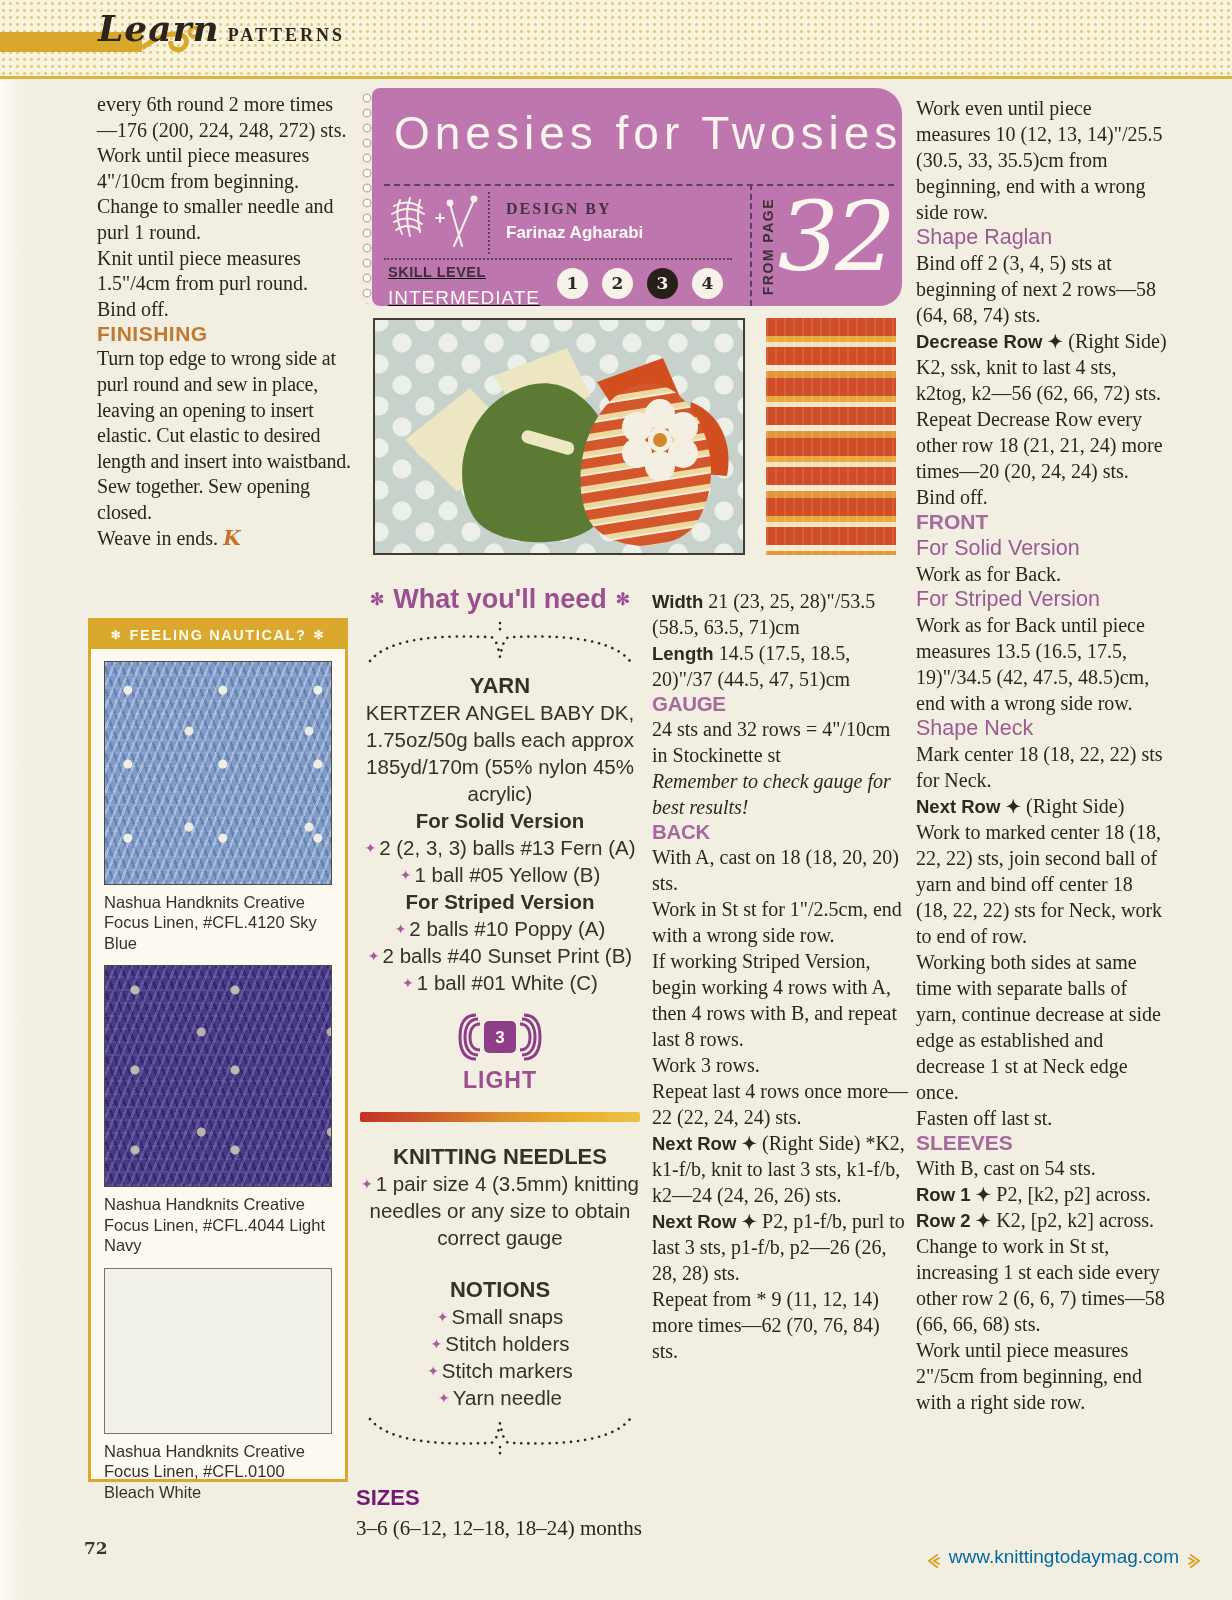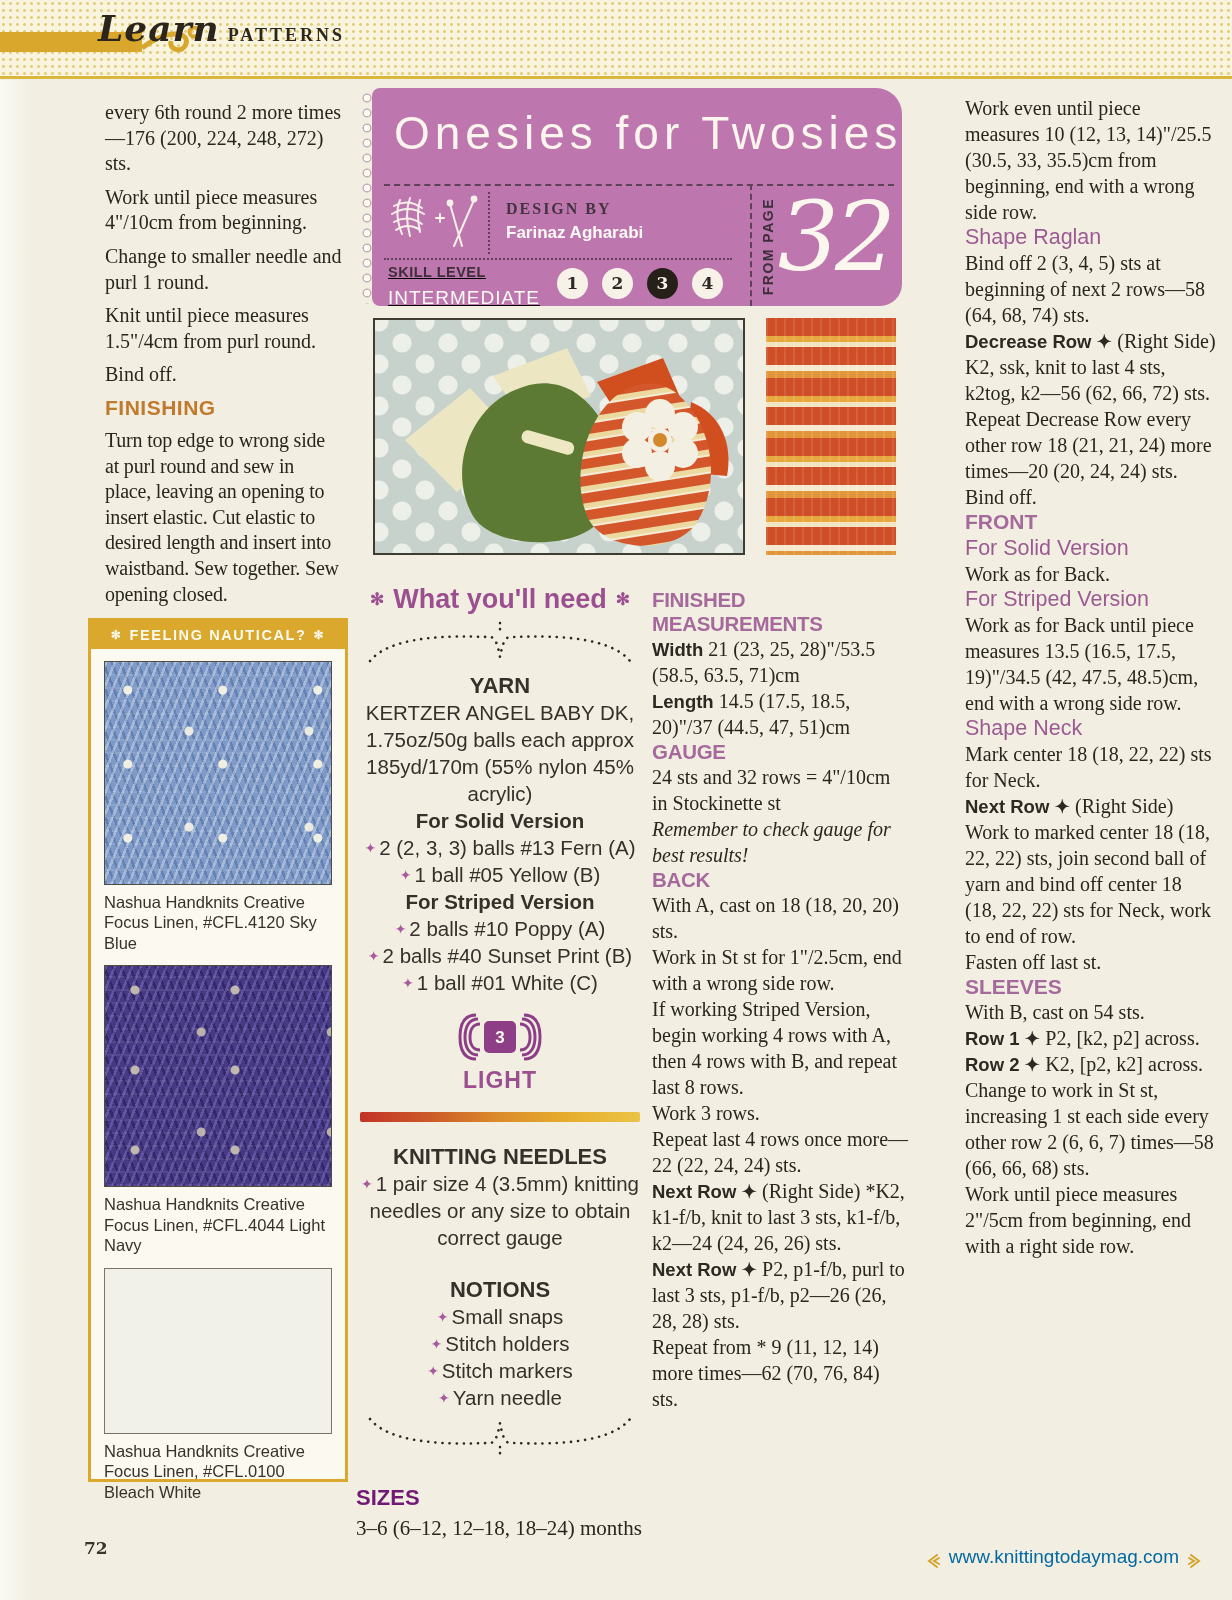--- a/index.html
+++ b/index.html
@@ -11,21 +11,21 @@
   .band{position:absolute;left:0;top:0;width:100%;height:76px;background-color:#f9f4de;
     background-image:radial-gradient(circle,#e4cb7c 1.1px,rgba(0,0,0,0) 1.7px);background-size:7px 7px;
     border-bottom:3px solid #d9b63e;}
   .brand{position:absolute;left:98px;top:10px;white-space:nowrap;}
   .brand-script{font:italic 700 36px/1 "DejaVu Serif",serif;color:#2b251c;letter-spacing:1px;}
   .brand-caps{font:600 18px "Liberation Serif",serif;color:#2b251c;letter-spacing:3px;margin-left:8px;}
   .swash{position:absolute;left:0;top:20px;}
 
   
   .lcol{position:absolute;left:97px;top:92px;width:254px;font-size:20px;line-height:1.28;color:#29261e;}
-  .lcol p{margin:8px;}
+  .lcol p{margin:0;}
   .fin-title{margin-top:24px;font:700 21px "Liberation Sans",sans-serif;color:#c07a2e;letter-spacing:.5px;}
   .fin-body{letter-spacing:-.2px;}
   .weave{margin-top:28px;}
   .klogo{color:#c96f29;font-weight:700;font-style:italic;font-family:"DejaVu Serif",serif;}
 
   
   .nbox{position:absolute;left:88px;top:618px;width:260px;height:864px;background:#fbf9f0;border:3px solid #d9a82c;box-sizing:border-box;}
   .nbox-header{height:28px;background:#d9a82c;color:#fcf9ee;font:700 14.5px "Liberation Sans",sans-serif;letter-spacing:1.6px;display:flex;align-items:center;justify-content:center;gap:7px;}
   .nbox-header .spark{font-size:12px;}
   .sw{width:228px;margin:12px auto 7px;border:1px solid #514c42;box-sizing:border-box;}
@@ -98,21 +98,21 @@
   
   .mcol{position:absolute;left:652px;top:588px;width:258px;font-size:20px;line-height:1.3;color:#29261e;}
   .mcol p{margin:0;}
   .ph{font:700 20.5px "Liberation Sans",sans-serif;color:#a5699c;letter-spacing:-.3px;margin:0 0 3px;}
   .blead{font:700 18.5px "Liberation Sans",sans-serif;color:#2c2822;}
   .note{font-style:italic;}
   .gap26{margin-top:26px;}
   .gap30{margin-top:30px;}
 
   
-  .rcol{position:absolute;left:965px;top:95px;width:253px;font-size:20px;line-height:1.3;color:#29261e;}
+  .rcol{position:absolute;left:916px;top:95px;width:253px;font-size:20px;line-height:1.3;color:#29261e;}
   .rcol p{margin:0;}
   .h2p{font:700 21px "Liberation Sans",sans-serif;color:#a5699c;margin:24px 0 2px;}
   .h3p{font:400 21.5px "Liberation Sans",sans-serif;color:#9c5a92;margin:22px 0 2px;}
   .h3p.tight{margin-top:2px;}
   .lead{font:700 18.5px "Liberation Sans",sans-serif;color:#2c2822;}
 
   
   .f-left{position:absolute;left:84px;top:1538px;font:700 17px "DejaVu Serif",serif;color:#3a352c;}
   .f-right{position:absolute;right:66px;top:1546px;font:19px "Liberation Sans",sans-serif;color:#0369a1;display:flex;align-items:flex-end;gap:9px;}
 </style>
@@ -272,21 +272,20 @@
       <path d="M6,4 C30,34 110,28 126,28 C132,28 134,18 136,8 C138,18 140,28 146,28 C162,28 242,34 266,4" fill="none" stroke="#2c2822" stroke-width="2.6" stroke-linecap="round" stroke-dasharray="0.1 7"></path>
       <path d="M136,32 L136,42" fill="none" stroke="#2c2822" stroke-width="2.6" stroke-linecap="round" stroke-dasharray="0.1 6"></path>
     </svg>
     <div class="sizes">
       <div class="sizes-title">SIZES</div>
       <p>3–6 (6–12, 12–18, 18–24) months</p>
     </div>
   </section>
 
   <section class="mcol">
-    <p class="ph">FINISHED MEASUREMENTS</p>
     <p><span class="blead">Width</span><span> 21 (23, 25, 28)"/53.5 (58.5, 63.5, 71)cm</span></p>
     <p><span class="blead">Length</span><span> 14.5 (17.5, 18.5, 20)"/37 (44.5, 47, 51)cm</span></p>
     <p class="ph gap26">GAUGE</p>
     <p>24 sts and 32 rows = 4"/10cm in Stockinette st</p>
     <p class="note">Remember to check gauge for best results!</p>
     <p class="ph gap30">BACK</p>
     <p>With A, cast on 18 (18, 20, 20) sts.</p>
     <p>Work in St st for 1"/2.5cm, end with a wrong side row.</p>
     <p>If working Striped Version, begin working 4 rows with A, then 4 rows with B, and repeat last 8 rows.</p>
     <p>Work 3 rows.</p>
@@ -304,20 +303,21 @@
     <p>Repeat Decrease Row every other row 18 (21, 21, 24) more times—20 (20, 24, 24) sts.</p>
     <p>Bind off.</p>
     <p class="h2p">FRONT</p>
     <p class="h3p tight">For Solid Version</p>
     <p>Work as for Back.</p>
     <p class="h3p">For Striped Version</p>
     <p>Work as for Back until piece measures 13.5 (16.5, 17.5, 19)"/34.5 (42, 47.5, 48.5)cm, end with a wrong side row.</p>
     <p class="h3p">Shape Neck</p>
     <p>Mark center 18 (18, 22, 22) sts for Neck.</p>
     <p><span class="lead">Next Row ✦ </span><span>(Right Side) Work to marked center 18 (18, 22, 22) sts, join second ball of yarn and bind off center 18 (18, 22, 22) sts for Neck, work to end of row.</span></p>
+    <p>Working both sides at same time with separate balls of yarn, continue decrease at side edge as established and decrease 1 st at Neck edge once.</p>
     <p>Fasten off last st.</p>
     <p class="h2p">SLEEVES</p>
     <p>With B, cast on 54 sts.</p>
     <p><span class="lead">Row 1 ✦ </span><span> P2, [k2, p2] across.</span></p>
     <p><span class="lead">Row 2 ✦ </span><span> K2, [p2, k2] across.</span></p>
     <p>Change to work in St st, increasing 1 st each side every other row 2 (6, 6, 7) times—58 (66, 66, 68) sts.</p>
     <p>Work until piece measures 2"/5cm from beginning, end with a right side row.</p>
   </section>
 
   <div class="f-left">72</div>

